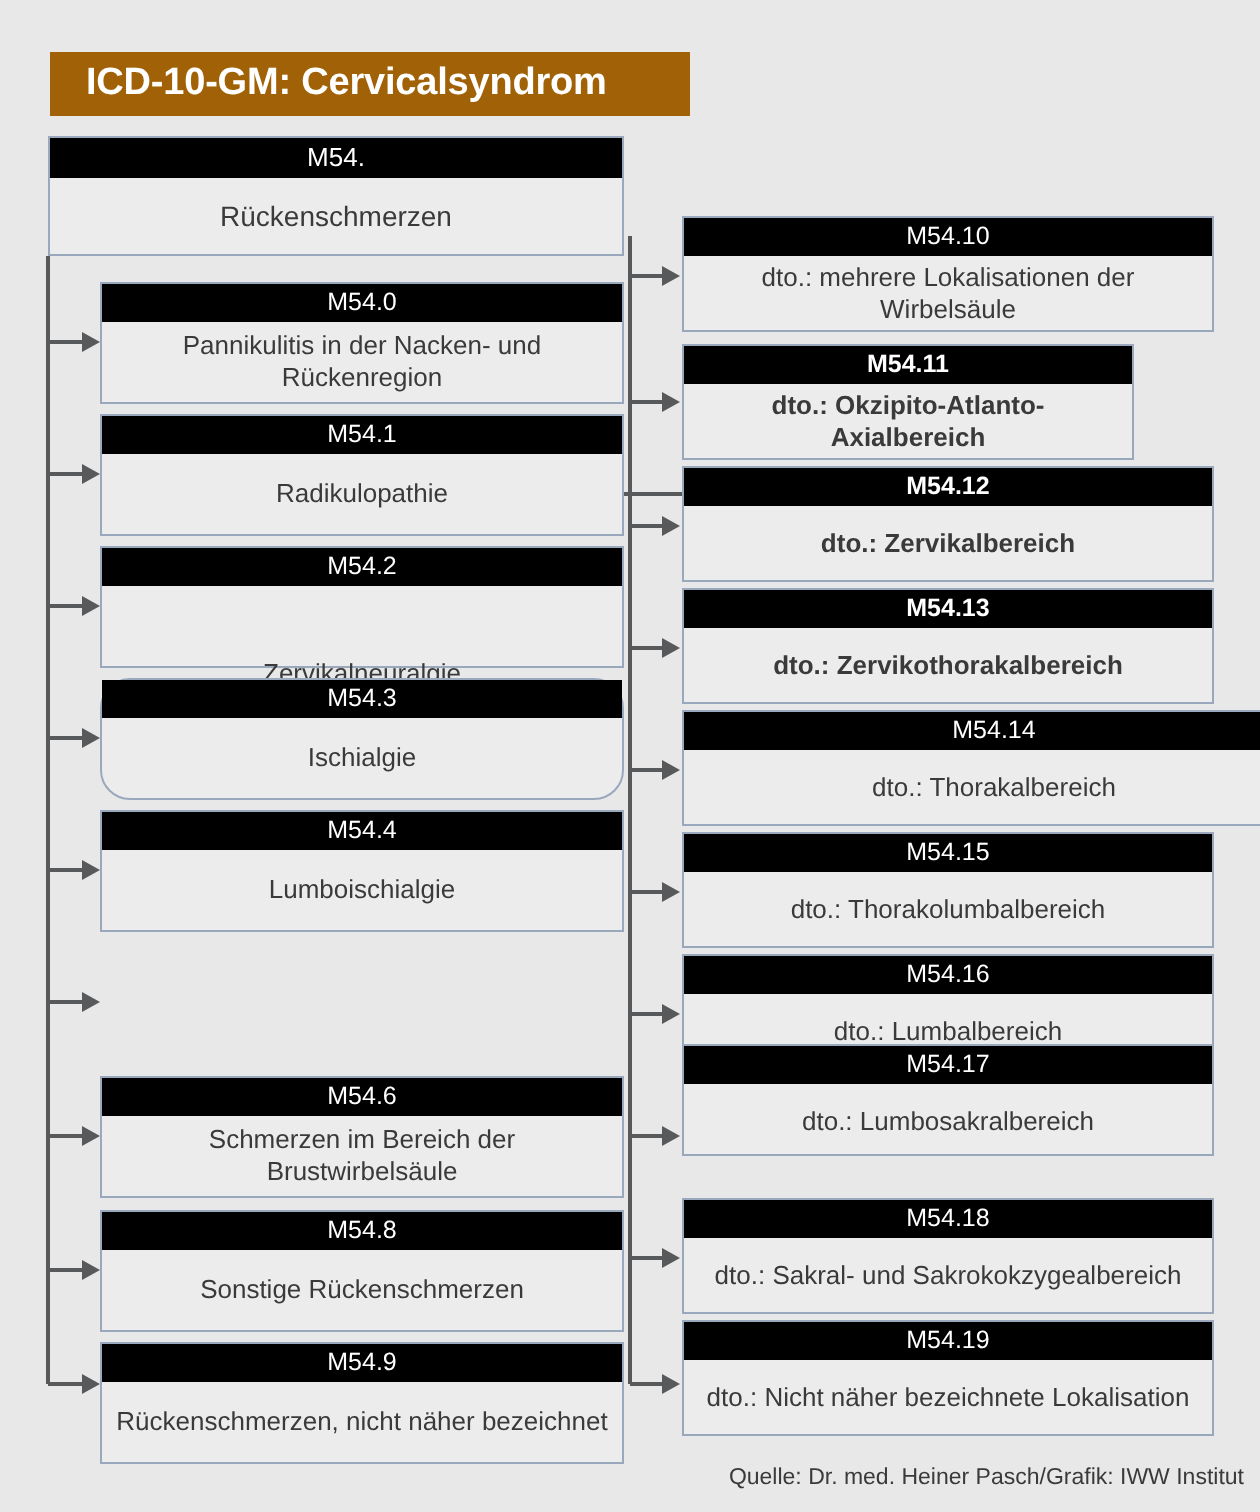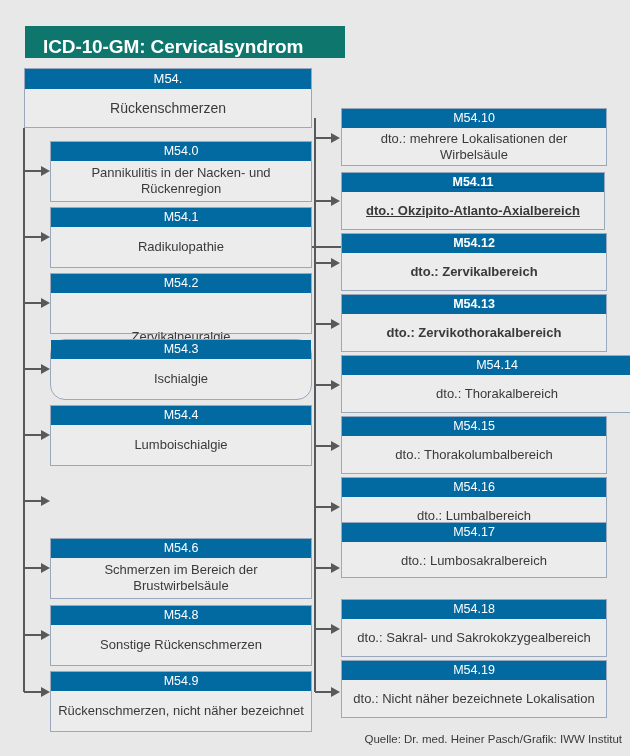--- a/index.html
+++ b/index.html
@@ -20,43 +20,43 @@
     inset: 0;
   }
 
   
   .title-bar {
     position: absolute;
     left: 25px;
     top: 26px;
     width: 320px;
     height: 32px;
-    background: #0f766e;
+    background: #a16207;
     display: flex;
-    align-items: flex-end;
+    align-items: center;
     box-sizing: border-box;
     padding-left: 18px;
   }
   .title-bar .title-text {
     color: #ffffff;
     font-size: 19px;
     font-weight: bold;
     letter-spacing: -0.1px;
     white-space: nowrap;
   }
 
   
   .node {
     position: absolute;
     box-sizing: border-box;
     border: 1px solid #9aa8bd;
     background: #ececec;
   }
   .node .node-head {
-    background: #0369a1;
+    background: #000000;
     color: #ffffff;
     font-size: 12.5px;
     text-align: center;
     line-height: 19px;
     height: 19px;
     overflow: hidden;
     white-space: nowrap;
   }
   .node .node-body {
     color: #3a3a3a;
@@ -191,21 +191,21 @@
   <div class="arrow-line" style="left:24px; top:691px; width:17px;"></div>
   <div class="arrow-head" style="left:41px; top:687px;"></div>
 
   <div class="node" style="left:341px; top:108px; width:266px; height:58px;">
     <div class="node-head">M54.10</div>
     <div class="node-body" style="height:37px;">dto.: mehrere Lokalisationen der Wirbelsäule</div>
   </div>
   <div class="arrow-line" style="left:315px; top:137px; width:16px;"></div>
   <div class="arrow-head" style="left:331px; top:133px;"></div>
 
-  <div class="node bold" style="left:341px; top:172px; width:264px; height:58px;text-decoration:underline;">
+  <div class="node bold" style="left:341px; top:172px; width:226px; height:58px;">
     <div class="node-head">M54.11</div>
     <div class="node-body" style="height:37px;">dto.: Okzipito-Atlanto-Axialbereich</div>
   </div>
   <div class="arrow-line" style="left:315px; top:200px; width:16px;"></div>
   <div class="arrow-head" style="left:331px; top:196px;"></div>
 
   <div class="node bold" style="left:341px; top:233px; width:266px; height:58px;">
     <div class="node-head">M54.12</div>
     <div class="node-body" style="height:37px;">dto.: Zervikalbereich</div>
   </div>

